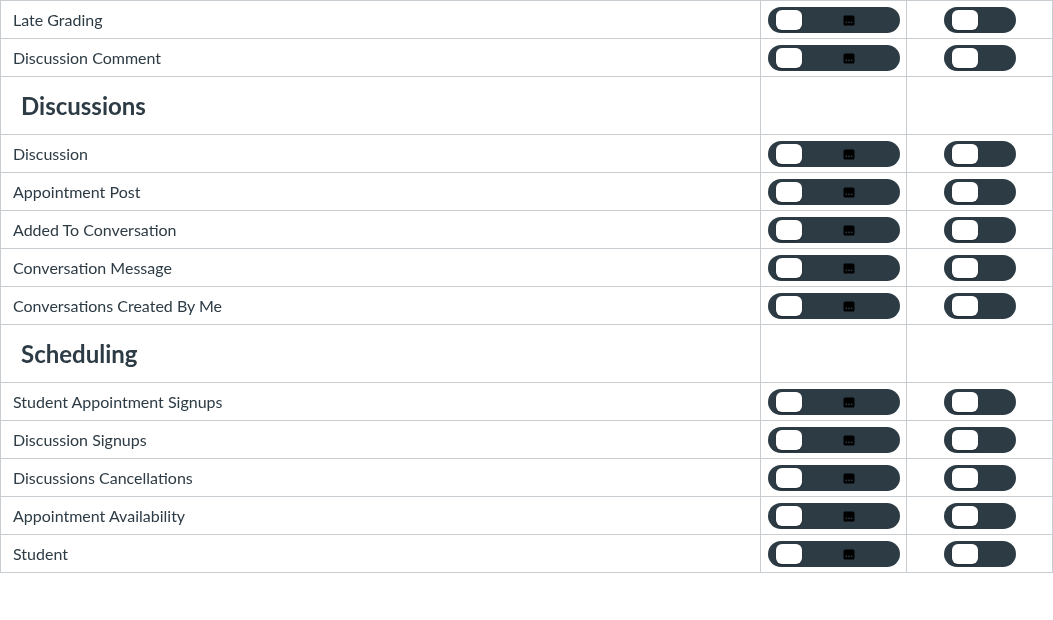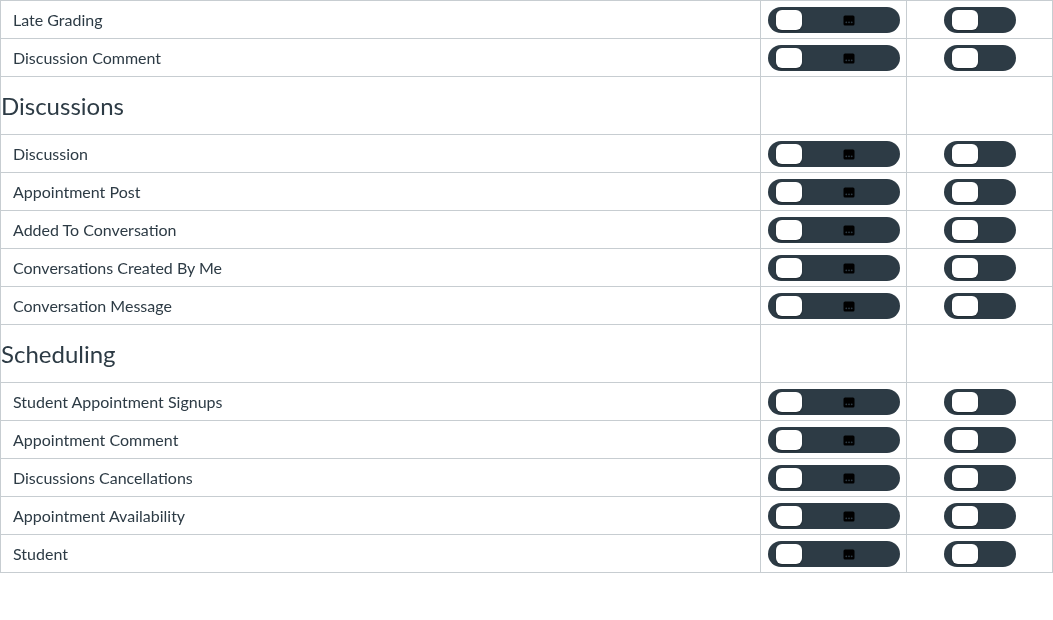--- a/index.html
+++ b/index.html
@@ -2,21 +2,21 @@
 <html><head>
 <meta charset="utf-8">
 <style>
 * { box-sizing: border-box; margin: 0; padding: 0; }
 body { font-family: "Lato", "Helvetica Neue", Arial, sans-serif; font-size: 16px; color: #2D3B45; background: #fff; }
 table { width: 100%; border-collapse: collapse; }
 td { border: 1px solid #C7CDD1; padding: 8px 24px; vertical-align: middle; height: 38px; }
 td.label-cell { width: 760px; padding-left: 12px; }
 td.col2 { width: 146px; text-align: center; padding: 4px 6px; }
 td.col3 { width: 146px; text-align: center; padding: 4px 6px; }
-td.section-header { font-size: 24px; font-weight: 400; padding: 14px 0; }
+td.section-header { font-size: 24px; font-weight: 700; padding: 14px 20px; }
 
 .pill-group {
   display: inline-flex;
   align-items: center;
   background: #2D3B45;
   border-radius: 14px;
   padding: 3px 6px;
   height: 26px;
 }
 .pill-btn {
@@ -224,58 +224,58 @@
               </svg>
             </span>
             <span class="pill-btn">
               <svg width="16" height="16" viewBox="0 0 16 16">
                 <use href="#icon-x"></use>
               </svg>
             </span>
           </div></td>
       </tr>
       <tr>
+        <td class="label-cell"><span>Conversation Message</span></td>
+        <td class="col2"><div class="pill-group">
+            <span class="pill-btn selected">
+              <svg width="16" height="16" viewBox="0 0 16 16">
+                <use href="#icon-check"></use>
+              </svg>
+            </span>
+            <span class="pill-btn">
+              <svg width="16" height="16" viewBox="0 0 16 16">
+                <use href="#icon-clock"></use>
+              </svg>
+            </span>
+            <span class="pill-btn">
+              <svg width="16" height="16" viewBox="0 0 16 16">
+                <use href="#icon-calendar"></use>
+              </svg>
+            </span>
+            <span class="pill-btn">
+              <svg width="16" height="16" viewBox="0 0 16 16">
+                <use href="#icon-x"></use>
+              </svg>
+            </span>
+          </div></td>
+        <td class="col3"><div class="pill-group">
+            <span class="pill-btn selected">
+              <svg width="16" height="16" viewBox="0 0 16 16">
+                <use href="#icon-check"></use>
+              </svg>
+            </span>
+            <span class="pill-btn">
+              <svg width="16" height="16" viewBox="0 0 16 16">
+                <use href="#icon-x"></use>
+              </svg>
+            </span>
+          </div></td>
+      </tr>
+      <tr>
         <td class="label-cell"><span>Conversations Created By Me</span></td>
-        <td class="col2"><div class="pill-group">
-            <span class="pill-btn selected">
-              <svg width="16" height="16" viewBox="0 0 16 16">
-                <use href="#icon-check"></use>
-              </svg>
-            </span>
-            <span class="pill-btn">
-              <svg width="16" height="16" viewBox="0 0 16 16">
-                <use href="#icon-clock"></use>
-              </svg>
-            </span>
-            <span class="pill-btn">
-              <svg width="16" height="16" viewBox="0 0 16 16">
-                <use href="#icon-calendar"></use>
-              </svg>
-            </span>
-            <span class="pill-btn">
-              <svg width="16" height="16" viewBox="0 0 16 16">
-                <use href="#icon-x"></use>
-              </svg>
-            </span>
-          </div></td>
-        <td class="col3"><div class="pill-group">
-            <span class="pill-btn selected">
-              <svg width="16" height="16" viewBox="0 0 16 16">
-                <use href="#icon-check"></use>
-              </svg>
-            </span>
-            <span class="pill-btn">
-              <svg width="16" height="16" viewBox="0 0 16 16">
-                <use href="#icon-x"></use>
-              </svg>
-            </span>
-          </div></td>
-      </tr>
-      <tr>
-        <td class="label-cell"><span>Conversation Message</span></td>
         <td class="col2"><div class="pill-group">
             <span class="pill-btn selected">
               <svg width="16" height="16" viewBox="0 0 16 16">
                 <use href="#icon-check"></use>
               </svg>
             </span>
             <span class="pill-btn">
               <svg width="16" height="16" viewBox="0 0 16 16">
                 <use href="#icon-clock"></use>
               </svg>
@@ -340,21 +340,21 @@
               </svg>
             </span>
             <span class="pill-btn">
               <svg width="16" height="16" viewBox="0 0 16 16">
                 <use href="#icon-x"></use>
               </svg>
             </span>
           </div></td>
       </tr>
       <tr>
-        <td class="label-cell"><span>Appointment Comment</span></td>
+        <td class="label-cell"><span>Discussion Signups</span></td>
         <td class="col2"><div class="pill-group">
             <span class="pill-btn selected">
               <svg width="16" height="16" viewBox="0 0 16 16">
                 <use href="#icon-check"></use>
               </svg>
             </span>
             <span class="pill-btn">
               <svg width="16" height="16" viewBox="0 0 16 16">
                 <use href="#icon-clock"></use>
               </svg>

